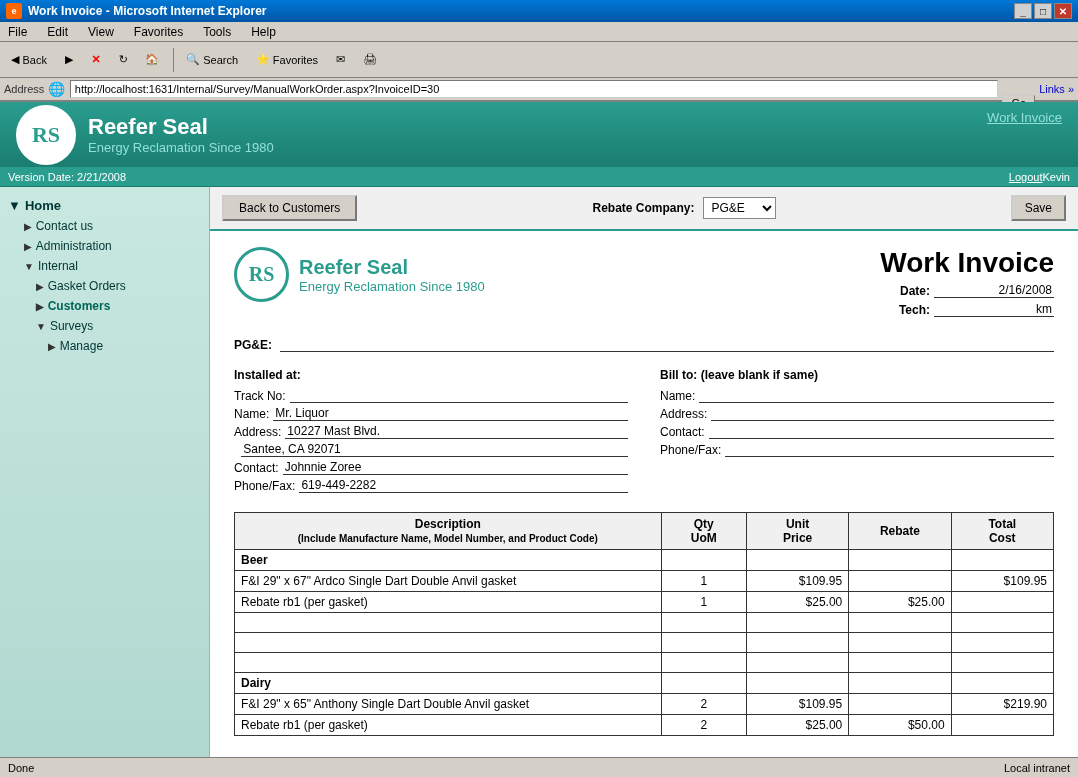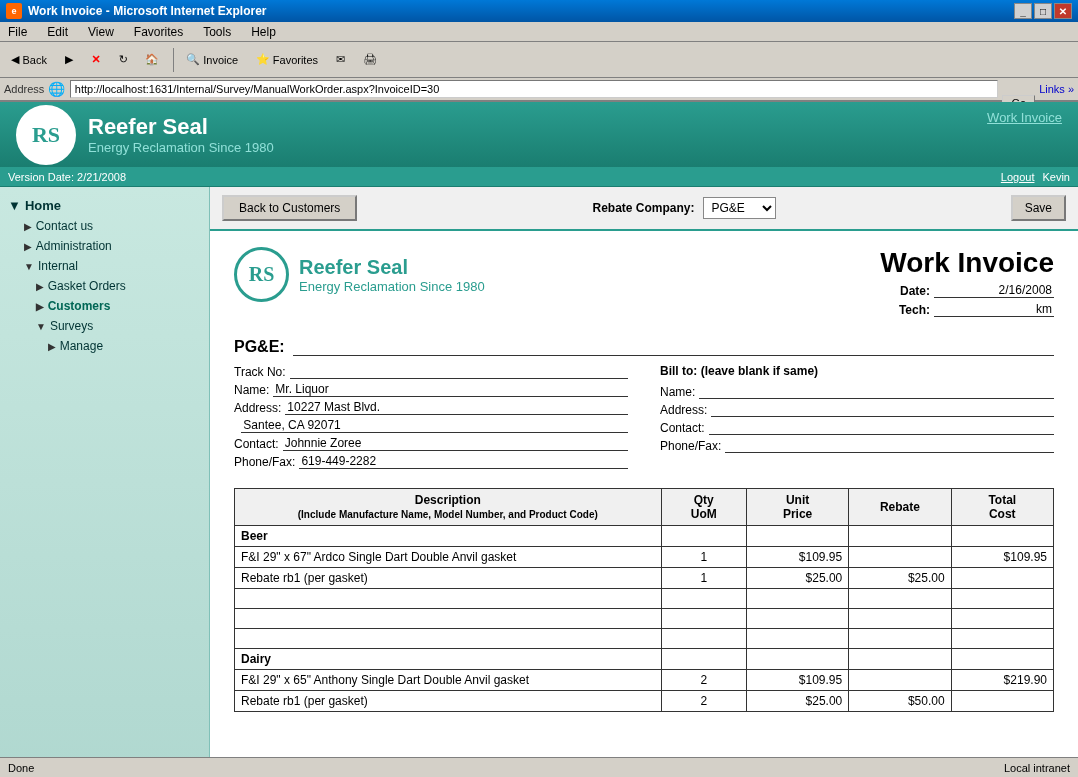--- a/index.html
+++ b/index.html
@@ -33,21 +33,21 @@
     .site-header { background: linear-gradient(to bottom, #2a9d8f, #1a7d70); height: 65px; display: flex; align-items: center; padding: 0 16px; position: relative; }
     .logo-circle { width: 60px; height: 60px; border-radius: 50%; background: white; border: 3px solid white; display: flex; align-items: center; justify-content: center; margin-right: 12px; }
     .logo-rs { font-size: 22px; font-weight: bold; color: #2a9d8f; font-family: serif; }
     .company-name { color: white; }
     .company-name h1 { font-size: 22px; font-weight: bold; color: white; }
     .company-name p { font-size: 13px; color: #90e0d8; }
     .page-title-right { position: absolute; right: 16px; top: 8px; color: #90e0d8; font-size: 13px; text-decoration: underline; cursor: pointer; }
 
     .user-bar { background: #2a9d8f; height: 20px; display: flex; align-items: center; justify-content: space-between; padding: 0 8px; border-bottom: 1px solid #1a7d70; }
     .version-text { font-size: 11px; color: white; }
-    .user-actions { display: flex; gap: 8px; font-size: 11px; }
+    .user-actions { display: flex; gap: 0; font-size: 11px; }
     .user-link { color: white; text-decoration: underline; cursor: pointer; }
 
     
     .main-layout { display: flex; flex: 1; overflow: hidden; }
 
     
     .sidebar { width: 210px; background: linear-gradient(to bottom, #c8e8e0, #b0d8d0); border-right: 1px solid #80c0b8; padding: 8px 0; overflow-y: auto; flex-shrink: 0; }
     .sidebar-item { padding: 3px 8px 3px 12px; cursor: pointer; font-size: 12px; color: #003333; display: flex; align-items: center; gap: 4px; }
     .sidebar-item.home { font-weight: bold; font-size: 13px; padding-left: 8px; }
     .sidebar-item.indent1 { padding-left: 24px; }
@@ -74,21 +74,21 @@
     .inv-logo-rs { font-size: 20px; font-weight: bold; color: #2a9d8f; font-family: serif; }
     .inv-company { }
     .inv-company h2 { font-size: 20px; font-weight: bold; color: #2a9d8f; }
     .inv-company p { font-size: 13px; color: #2a9d8f; }
     .invoice-title-section { text-align: right; }
     .invoice-title { font-size: 28px; font-weight: bold; color: black; }
     .inv-field-row { display: flex; align-items: center; justify-content: flex-end; gap: 4px; font-size: 12px; margin-top: 4px; }
     .inv-field-label { font-weight: bold; padding-left: 45px; }
     .inv-field-value { border-bottom: 1px solid #333; min-width: 120px; padding: 0 2px; }
 
-    .pge-row { display: flex; align-items: flex-end; gap: 8px; font-size: 16px; margin: 8px 0 8px 0; }
+    .pge-row { display: flex; align-items: flex-end; gap: 8px; font-size: 12px; margin: 8px 0 16px 0; }
     .pge-label { font-weight: bold; }
     .pge-value { border-bottom: 1px solid #333; flex: 1; padding: 0 2px; }
 
     .addresses { display: flex; gap: 32px; margin-bottom: 16px; }
     .address-section { flex: 1; }
     .address-title { font-weight: bold; font-size: 12px; margin-bottom: 6px; }
     .field-row { display: flex; align-items: center; gap: 4px; font-size: 12px; margin-bottom: 3px; }
     .field-label { font-weight: normal; white-space: nowrap; }
     .field-value { border-bottom: 1px solid #333; flex: 1; padding: 0 2px; min-width: 80px; }
 
@@ -151,21 +151,21 @@
   </button>
   <button class="toolbar-btn">
     <span>↻</span>
   </button>
   <button class="toolbar-btn">
     <span>🏠</span>
   </button>
   <div class="toolbar-sep"></div>
   <button class="toolbar-btn">
     <span>🔍</span>
-    <span>Invoice</span>
+    <span>Search</span>
   </button>
   <button class="toolbar-btn">
     <span>⭐</span>
     <span>Favorites</span>
   </button>
   <button class="toolbar-btn">
     <span>✉</span>
   </button>
   <button class="toolbar-btn">
     <span>🖨</span>
@@ -279,20 +279,21 @@
         </div>
 
         <div class="pge-row">
           <span class="pge-label">PG&amp;E:</span>
           <span class="pge-value">&nbsp;</span>
         </div>
 
         <div class="addresses">
 
           <div class="address-section">
+            <div class="address-title">Installed at:</div>
             <div class="field-row">
               <span class="field-label">Track No:</span>
               <span class="field-value">&nbsp;</span>
             </div>
             <div class="field-row">
               <span class="field-label">Name:</span>
               <span class="field-value">Mr. Liquor</span>
             </div>
             <div class="field-row">
               <span class="field-label">Address:</span>

